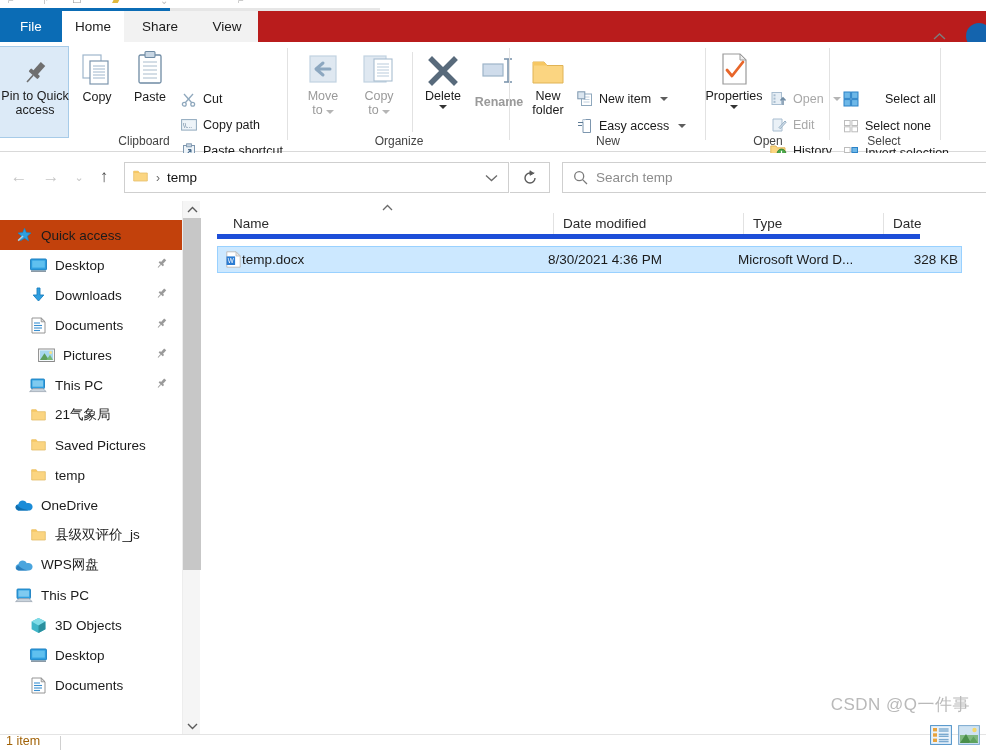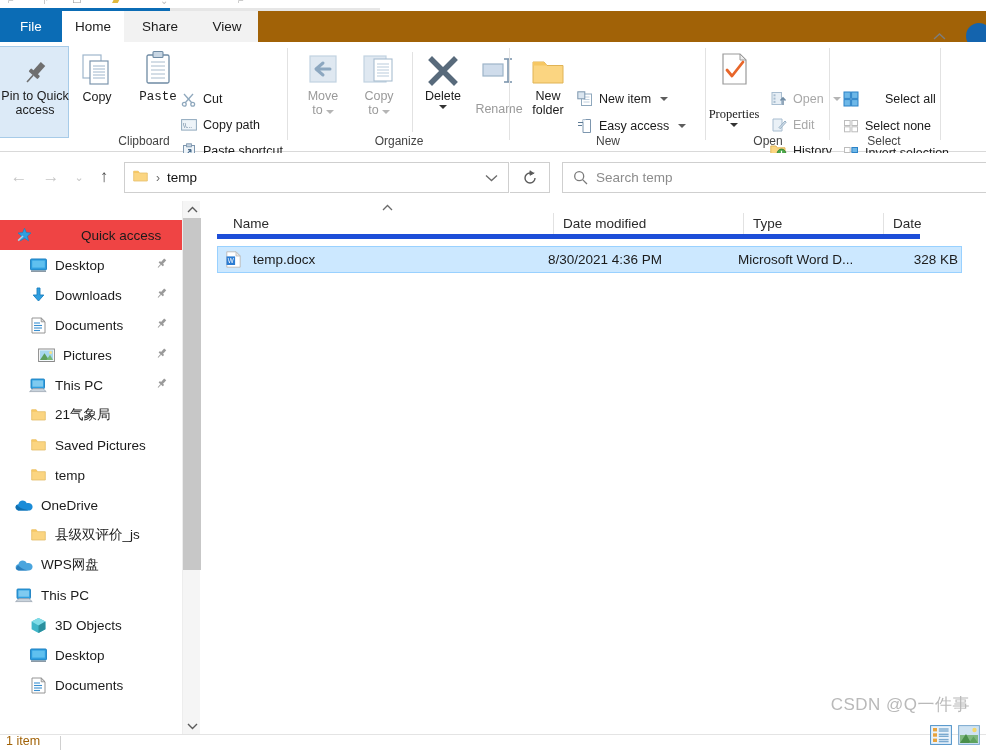--- a/index.html
+++ b/index.html
@@ -23,21 +23,21 @@
   .qat-accent {
     position:absolute; left:0; top:8px; width:170px; height:4px; background:#0b6cb5;
   }
   .qat-accent2 {
     position:absolute; left:170px; top:8px; width:210px; height:4px; background:#e6e6e6;
   }
 
   
   .tabrow {
     position:absolute; left:0; top:11px; width:986px; height:31px;
-    background:#a16207;
+    background:#b91c1c;
   }
   .tab {
     position:absolute; top:0; height:31px; line-height:31px;
     font-size:13.5px; text-align:center; cursor:default; color:#1b1b1b;
   }
   .tab-file {
     left:0; width:62px; background:#0b6cb5; color:#fff;
   }
   .tab-home { left:62px; width:62px; background:#ffffff; }
   .tab-share { left:124px; width:72px; background:#f2f2f2; }
@@ -128,21 +128,21 @@
 
   
   .navpane {
     position:absolute; left:0; top:201px; width:182px; height:533px;
     background:#ffffff; overflow:hidden;
   }
   .navitem {
     position:relative; height:30px; display:flex; align-items:center;
     font-size:13.5px; color:#1b1b1b; white-space:nowrap;
   }
-  .navitem.sel { background:#ef4444;gap:40px; }
+  .navitem.sel { background:#c2410c; }
   .navitem .nic { width:20px; height:20px; margin-right:7px; display:flex; align-items:center; justify-content:center; flex:0 0 auto; }
   .pinmark { position:absolute; right:14px; top:50%; transform:translateY(-50%); }
 
   
   .navscroll {
     position:absolute; left:182px; top:201px; width:18px; height:533px;
     background:#f5f5f5; border-left:1px solid #ededed;
   }
   .navscroll .arrow {
     position:absolute; left:0; width:18px; height:17px;
@@ -253,21 +253,21 @@
                 <line x1="13" y1="17" x2="25" y2="17"></line>
                 <line x1="13" y1="20" x2="25" y2="20"></line>
                 <line x1="13" y1="23" x2="25" y2="23"></line>
                 <line x1="13" y1="26" x2="25" y2="26"></line>
               </g>
           </svg>
         </div>
         <div style="margin-top:2px;"><span>Copy</span></div>
       </div>
 
-      <div class="bigbtn" style="left:132px; width:52px;font-family:Liberation Mono, monospace;">
+      <div class="bigbtn" style="left:124px; width:52px;">
         <div class="ic">
           <svg width="30" height="38" viewBox="0 0 30 38">
             <rect x="4" y="5" width="22" height="28" rx="1.5" fill="#fff" stroke="#6f8ba4" stroke-width="1.3"></rect>
             <rect x="10" y="1.5" width="10" height="6" rx="1" fill="#c8d6e3" stroke="#6f8ba4" stroke-width="1.1"></rect>
             <g stroke="#a9bccd" stroke-width="1">
                 <line x1="8" y1="12" x2="22" y2="12"></line>
                 <line x1="8" y1="16" x2="22" y2="16"></line>
                 <line x1="8" y1="20" x2="22" y2="20"></line>
                 <line x1="8" y1="24" x2="22" y2="24"></line>
                 <line x1="8" y1="28" x2="22" y2="28"></line>
@@ -362,21 +362,21 @@
         <div class="ic">
           <svg width="38" height="34" viewBox="0 0 38 34">
             <rect x="3" y="10" width="20" height="12" fill="#cfdceb" stroke="#9db4c9" stroke-width="1.2"></rect>
             <g stroke="#7d96ae" stroke-width="1.6">
                 <line x1="28" y1="5" x2="28" y2="28"></line>
                 <line x1="24" y1="5" x2="32" y2="5"></line>
                 <line x1="24" y1="28" x2="32" y2="28"></line>
               </g>
           </svg>
         </div>
-        <div style="margin-top:14px;"><span>Rename</span></div>
+        <div style="margin-top:7px;font-weight:bold;"><span>Rename</span></div>
       </div>
 
       <div class="group-label" style="bottom:4px;"><span>Organize</span></div>
       <div class="group-sep" style="right:0;"></div>
     </div>
 
     <div class="group" style="left:510px; width:196px;">
       <div class="bigbtn" style="left:10px; width:56px;">
         <div class="ic">
           <svg width="34" height="32" viewBox="0 0 34 32">
@@ -425,21 +425,21 @@
 
     <div class="group" style="left:706px; width:124px;">
       <div class="bigbtn" style="left:-8px; width:72px;">
         <div class="ic">
           <svg width="32" height="36" viewBox="0 0 32 36">
             <path d="M5 2 L22 2 L28 8 L28 32 L5 32 Z" fill="#fff" stroke="#9a9a9a" stroke-width="1.2"></path>
             <path d="M22 2 L22 8 L28 8 Z" fill="#ededed" stroke="#9a9a9a" stroke-width="1"></path>
             <path d="M9 18 L14 24 L25 10" fill="none" stroke="#e8662a" stroke-width="2.8" stroke-linecap="round" stroke-linejoin="round"></path>
           </svg>
         </div>
-        <div style="margin-top:19px;font-family:Liberation Serif, serif;"><span>Properties</span></div>
+        <div style="margin-top:1px;"><span>Properties</span></div>
         <div class="caret-big"></div>
       </div>
 
       <div class="smallrow dim" style="left:64px; top:46px;">
         <span class="ic">
           <svg width="16" height="16" viewBox="0 0 16 16">
               <rect x="1" y="1.5" width="9.5" height="12" fill="#e6eef5" stroke="#a8bdd0" stroke-width="1"></rect>
               <g fill="#a8bdd0">
                 <rect x="2.5" y="3.3" width="2" height="2"></rect>
                 <rect x="2.5" y="6.6" width="2" height="2"></rect>
@@ -789,21 +789,21 @@
       <div class="col" style="left:526px; width:140px;">Type</div>
       <div class="col" style="left:336px; width:200px;">Date modified</div>
       <div class="col" style="left:666px; width:110px;">Date</div>
       <div class="coldiv" style="left:336px;"></div>
       <div class="coldiv" style="left:526px;"></div>
       <div class="coldiv" style="left:666px;"></div>
       <div class="coldiv" style="left:776px;"></div>
     </div>
 
     <div class="filerow">
-      <span class="cell" style="left:8px; display:flex; align-items:center; gap:12px;">
+      <span class="cell" style="left:8px; display:flex; align-items:center; gap:1px;">
         <span style="display:flex;">
           <svg width="15" height="17" viewBox="0 0 15 17">
             <path d="M0.8 0.8 L10 0.8 L14.2 5 L14.2 16.2 L0.8 16.2 Z" fill="#ffffff" stroke="#b9b9b9" stroke-width="0.9"></path>
             <path d="M10 0.8 L10 5 L14.2 5 Z" fill="#e8e8e8" stroke="#b9b9b9" stroke-width="0.8"></path>
             <rect x="0.5" y="5.4" width="8.6" height="8.6" fill="#2b7cd3"></rect>
             <text x="4.8" y="12.3" font-size="6.4" fill="#ffffff" text-anchor="middle" font-family="'Liberation Sans',sans-serif">W</text>
           </svg>
         </span>
         <span>temp.docx</span>
       </span>

